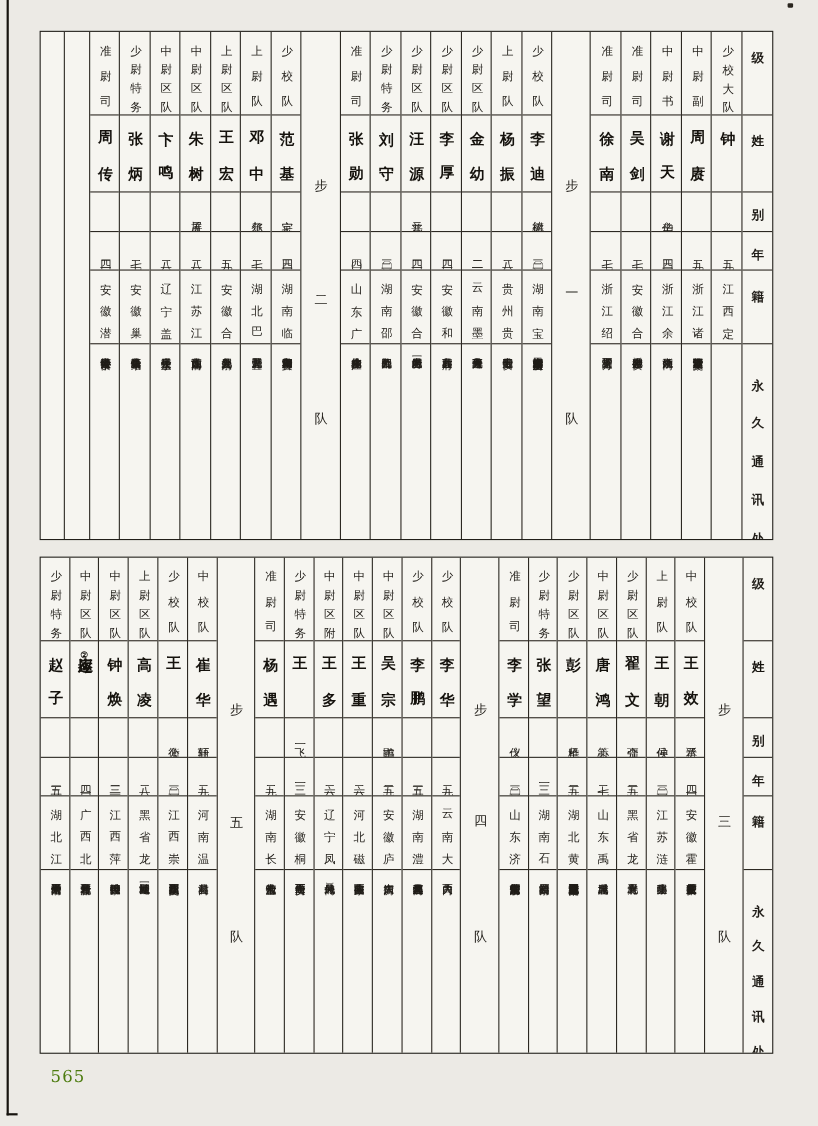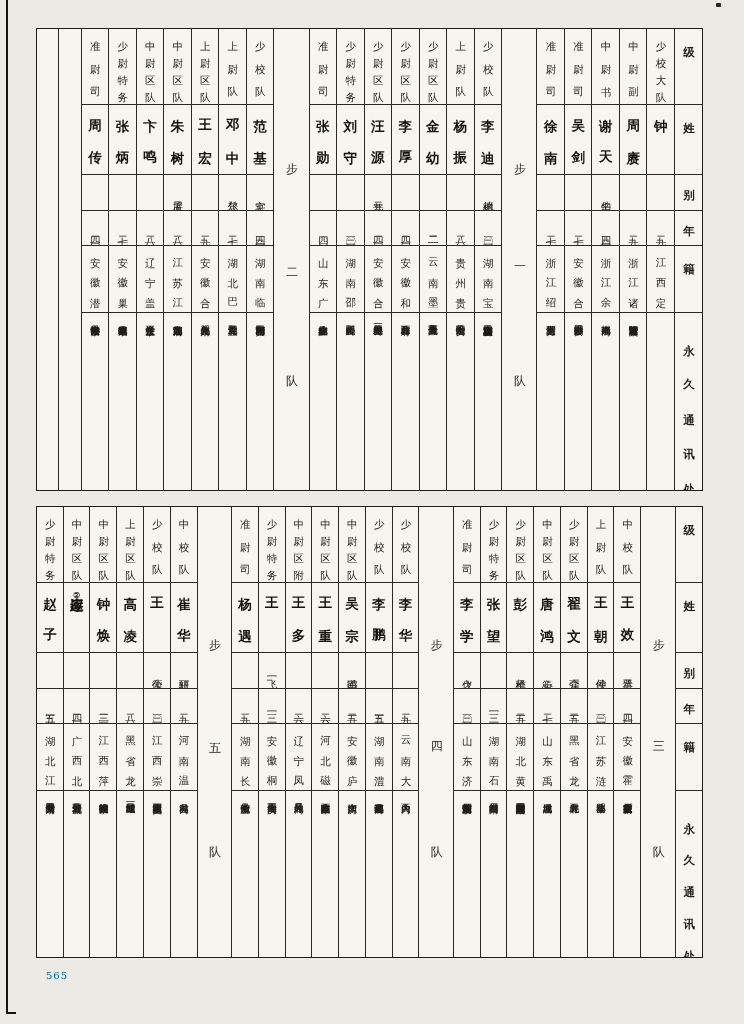--- a/index.html
+++ b/index.html
@@ -30,21 +30,21 @@
   .hcell{font-weight:700;font-size:11.5px;}
   .hcell > span{height:100%;box-sizing:border-box;padding:8px 0;text-align:justify;text-align-last:justify;}
   .hcell.c-hao > span,.hcell.c-age > span{padding:5px 0;}
   .hcell.c-addr > span{padding:16px 0;height:100%;}
   .dcell{flex:1;height:auto;font-size:12px;justify-content:center;}
   .dcell > span{height:46%;text-align:justify;text-align-last:justify;}
   .ecell{flex:1;}
   .has-note{justify-content:flex-start;padding-top:4px;}
   .has-note > span.txt{height:auto;text-align:center;padding:0;}
   .note{font-size:8px;margin-top:1px;}
-  .pageno{position:absolute;left:46px;top:970px;font-size:10px;letter-spacing:1px;color:#0369a1;font-style:normal;}
+  .pageno{position:absolute;left:46px;top:970px;font-size:15px;letter-spacing:1px;color:#4d7c0f;font-style:normal;}
 </style>
 </head>
 <body>
 
 <div class="page">
   <div class="spine"></div>
   <div class="spine-foot"></div>
   <div class="speck"></div>
   <div class="table t-top">
       <div class="col header">

